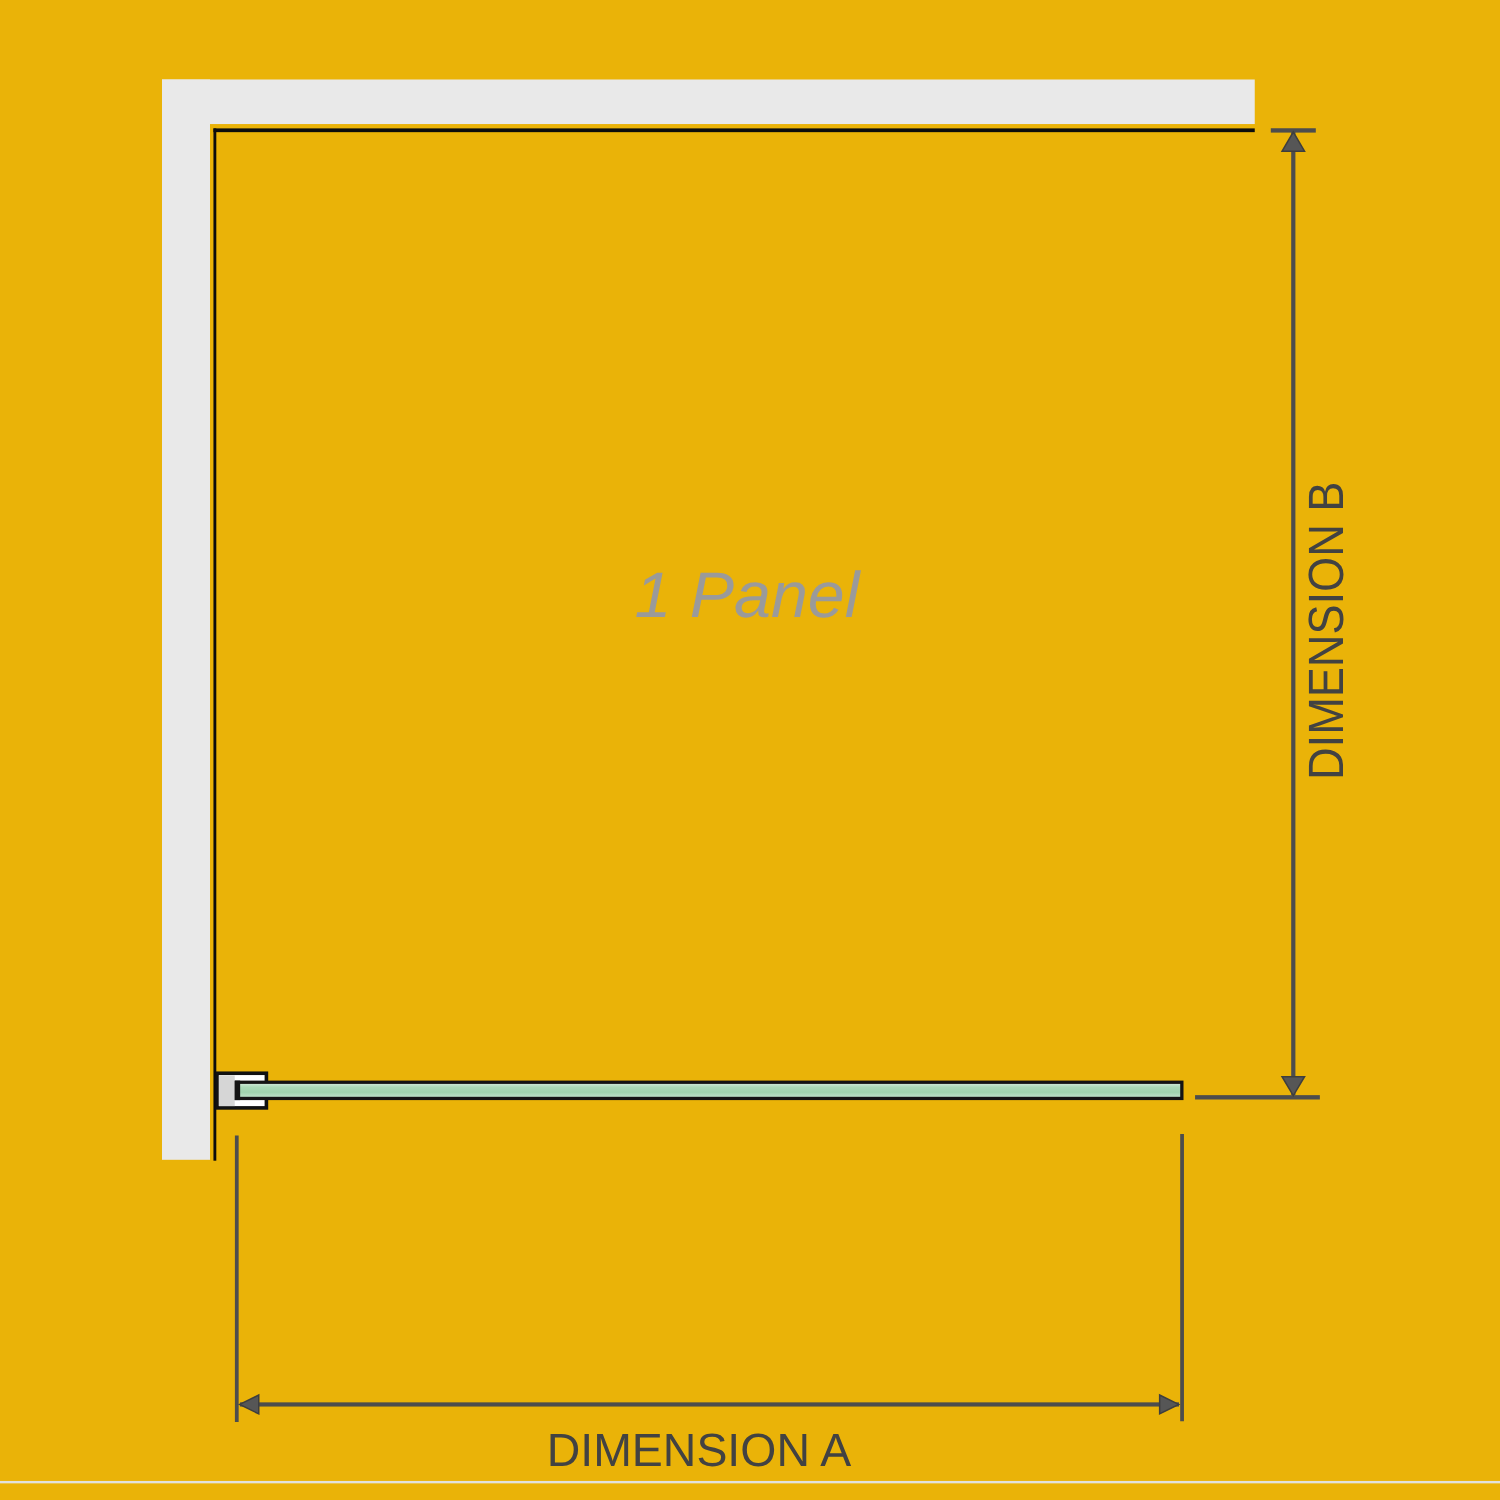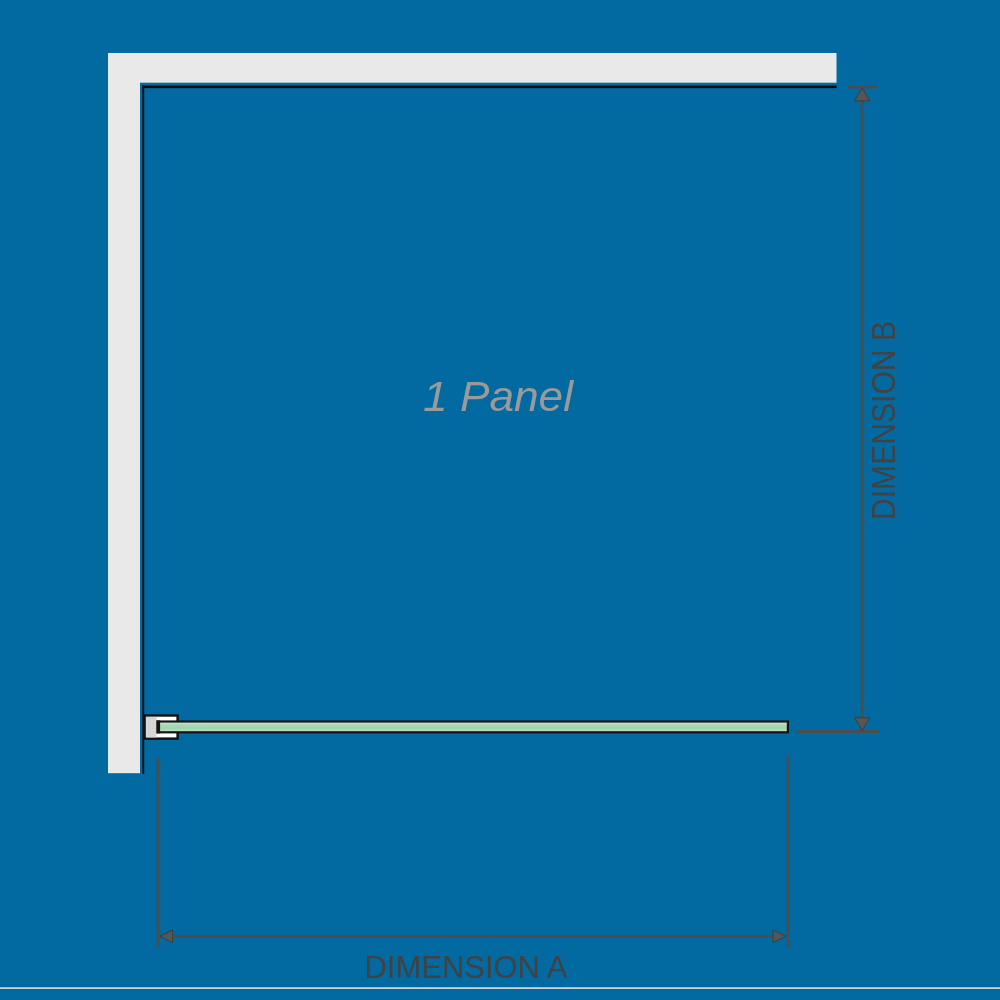--- a/index.html
+++ b/index.html
@@ -1,16 +1,16 @@
 <!DOCTYPE html>
 <html><head>
 <meta charset="utf-8">
 <style>
   html,body{margin:0;padding:0;background:#ffffff;}
-  #stage{position:relative;width:1000px;height:1000px;background:#0369a1;overflow:hidden;
+  #stage{position:relative;width:1000px;height:1000px;background:#eab308;overflow:hidden;
          font-family:"Liberation Sans", sans-serif;}
   svg{position:absolute;left:0;top:0;}
 </style>
 </head>
 <body>
 <div id="stage">
 <svg width="1000" height="1000" viewBox="0 0 1000 1000">
   <defs>
     <linearGradient id="glass" x1="0" y1="0" x2="0" y2="1">
       <stop offset="0" stop-color="#dceee2"></stop>

